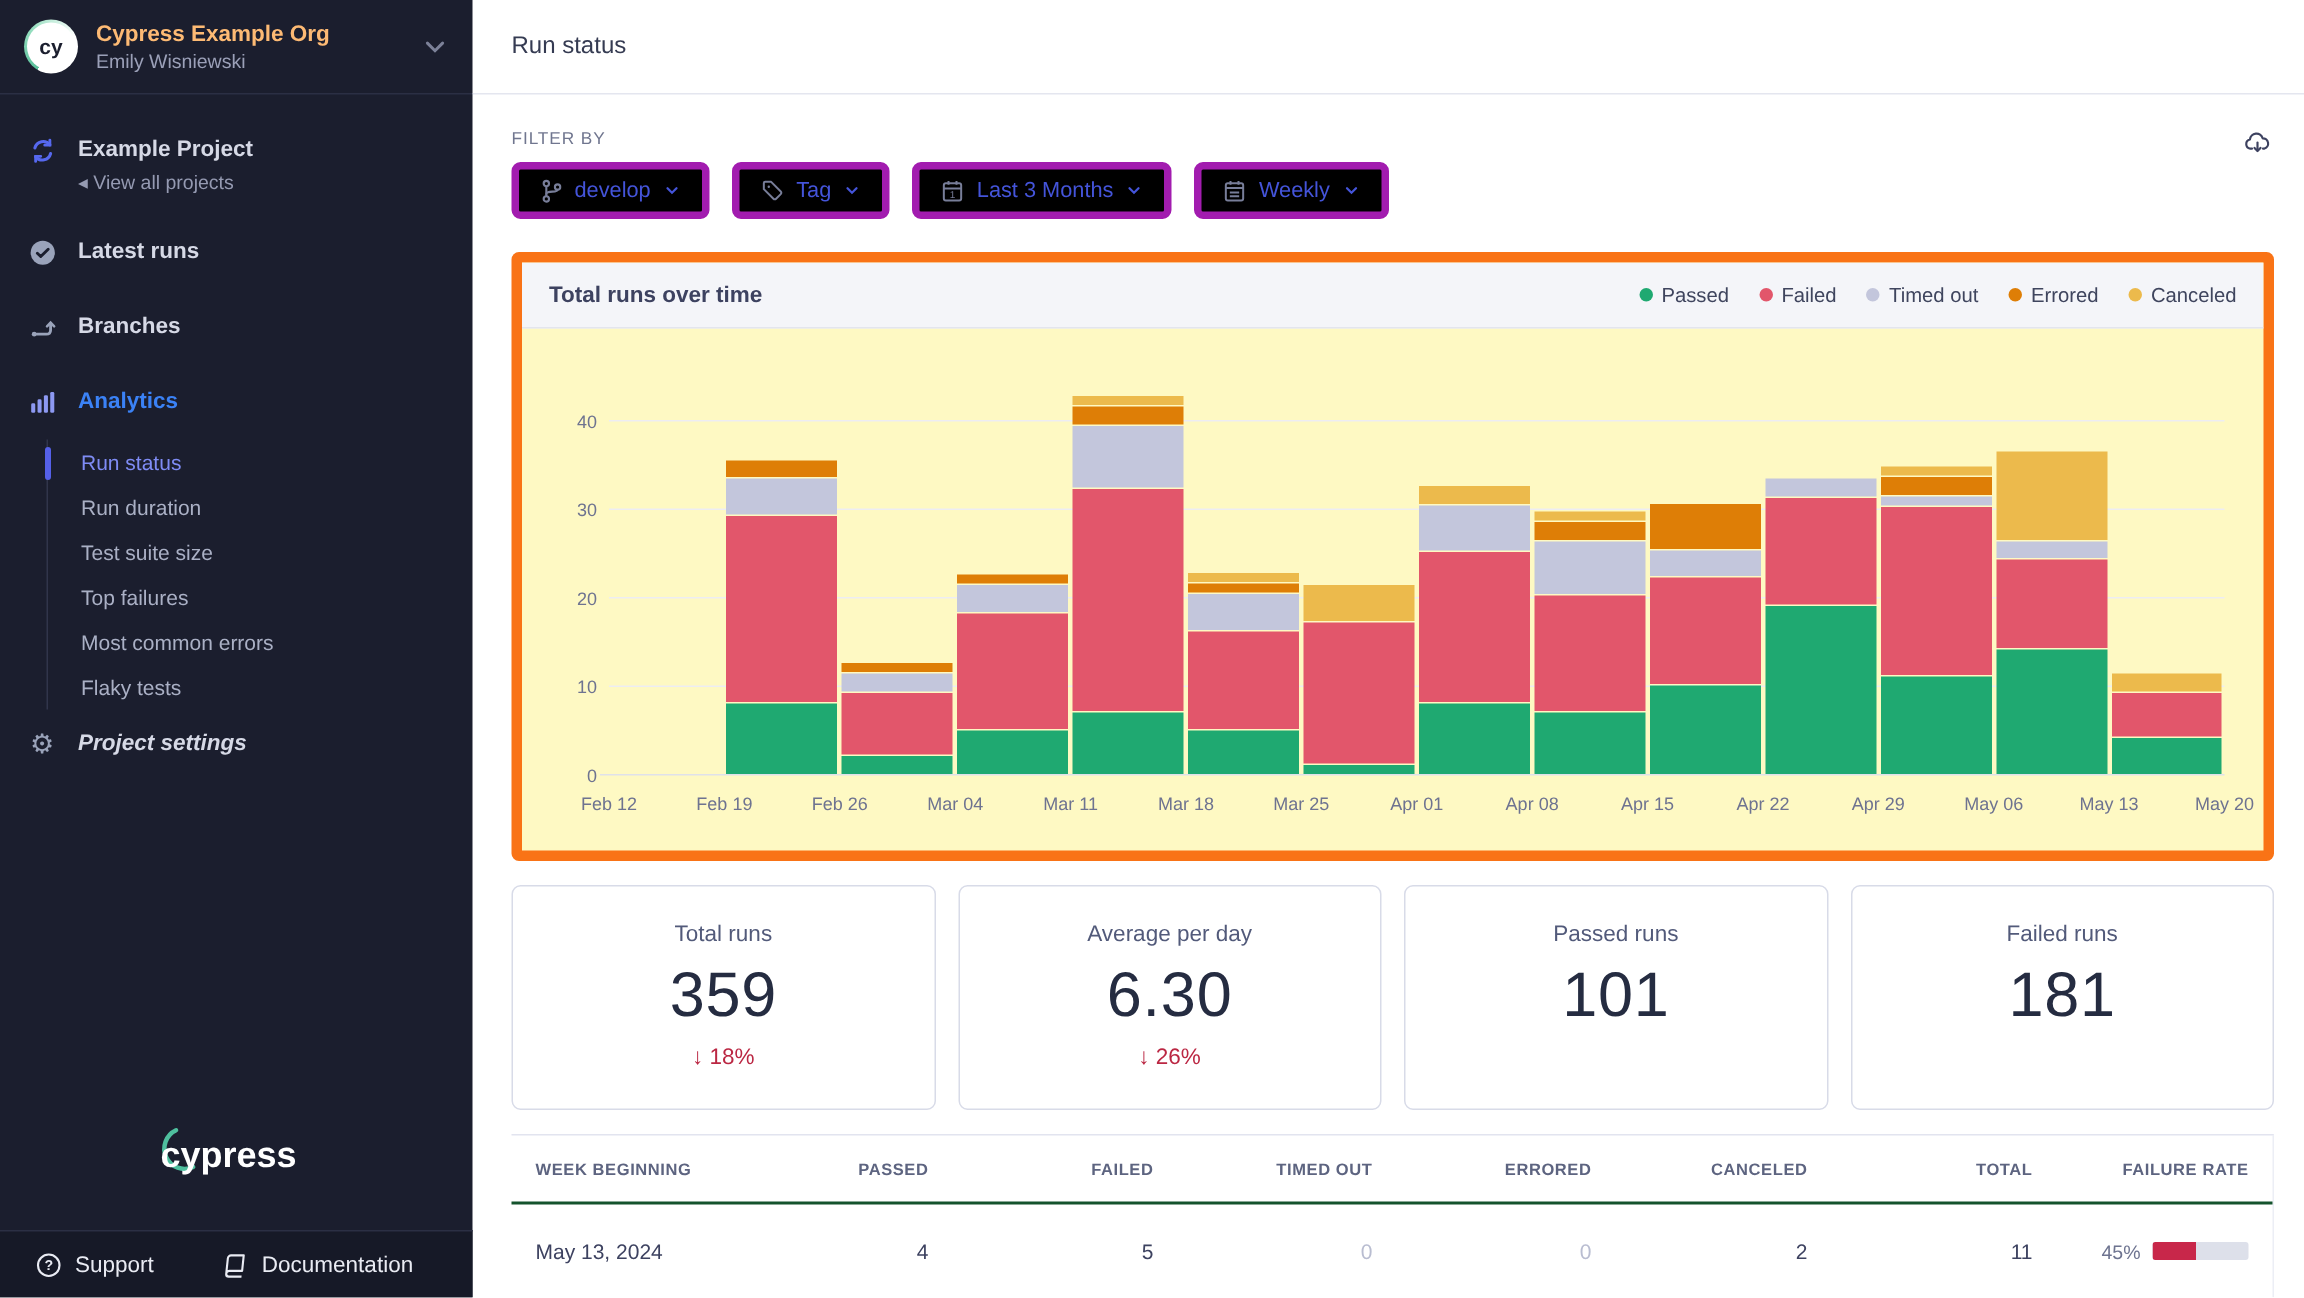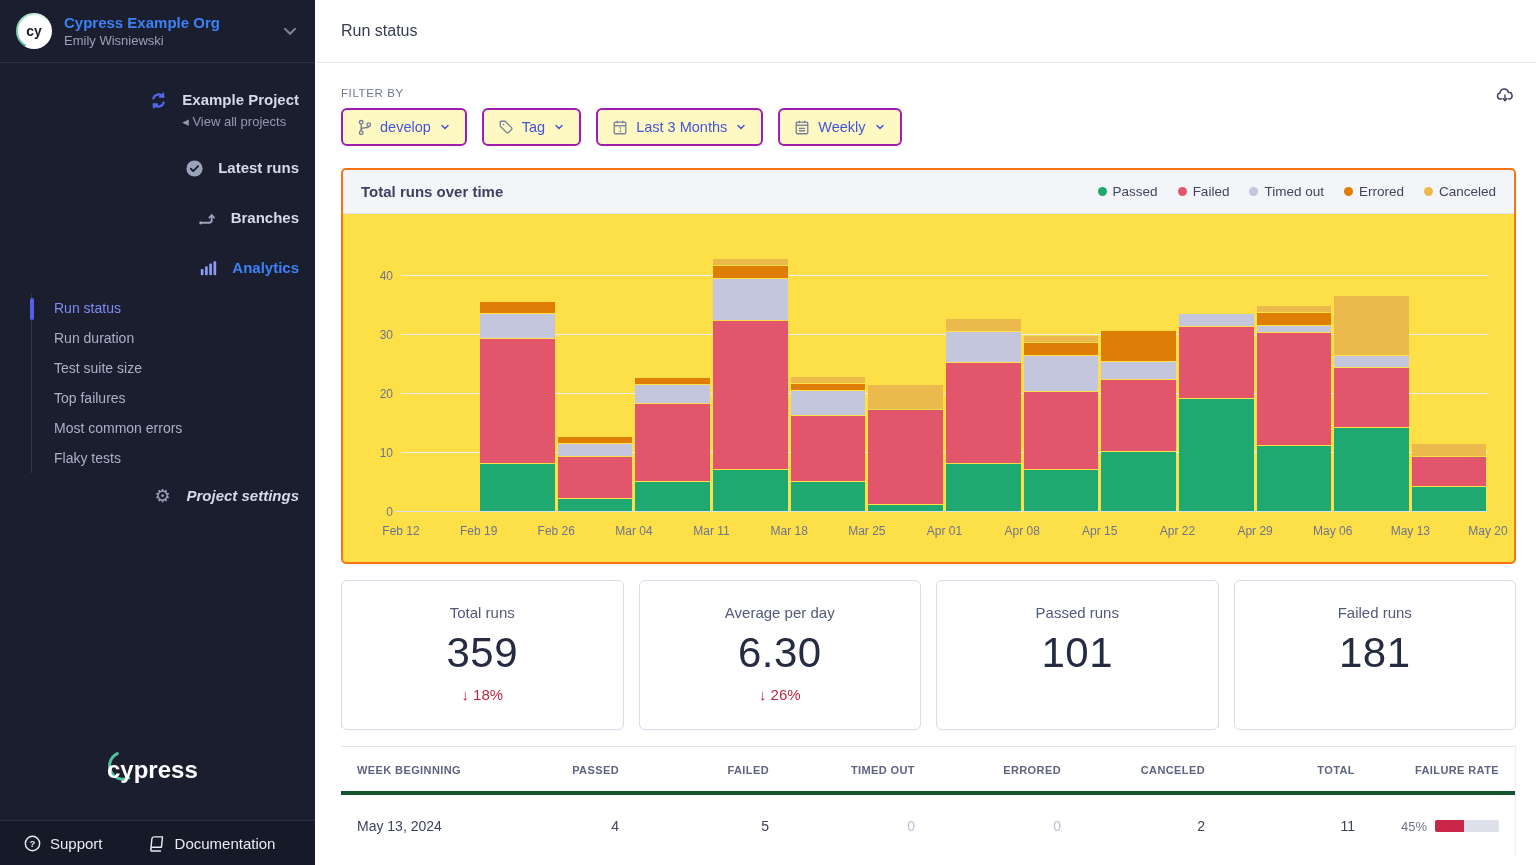--- a/index.html
+++ b/index.html
@@ -5,26 +5,26 @@
   * { margin:0; padding:0; box-sizing:border-box; }
   html,body { width:1536px; height:865px; overflow:hidden; }
   body { font-family:"Liberation Sans", sans-serif; display:flex; background:#fff; color:#2e3349; }
 
   
   .sidebar { width:315px; min-width:315px; background:#1b1e2e; display:flex; flex-direction:column; }
   .org-header { height:63px; display:flex; align-items:center; padding:0 16px; border-bottom:1px solid #2b2f44; }
   .avatar-ring { width:36px; height:36px; border-radius:50%; background:conic-gradient(from 210deg,#58c09a,#9be0c2,#ffffff 60%,#ffffff); padding:2px; flex:none; }
   .avatar { width:100%; height:100%; border-radius:50%; background:#fff; color:#1b1e2e; font-weight:bold; font-size:14px; display:flex; align-items:center; justify-content:center; }
   .org-meta { margin-left:12px; flex:1; min-width:0; }
-  .org-name { color:#3b82f6; font-size:15px; font-weight:bold; white-space:nowrap; }
+  .org-name { color:#fdba74; font-size:15px; font-weight:bold; white-space:nowrap; }
   .org-user { color:#9ba0b8; font-size:13px; margin-top:2px; }
   .org-chevron { color:#7c8198; flex:none; }
 
   .nav { padding:18px 0 0 0; }
-  .nav-item { display:flex; align-items:flex-start; padding:8px 16px; cursor:pointer;justify-content:flex-end; }
+  .nav-item { display:flex; align-items:flex-start; padding:8px 16px; cursor:pointer; }
   .nav-icon { width:20px; min-width:20px; height:20px; margin:1px 14px 0 2px; display:flex; align-items:center; justify-content:center; }
   .nav-label { color:#d6d9e6; font-size:15px; font-weight:bold; line-height:22px; }
   .nav-item.plain .nav-label { font-weight:normal; }
   .project-back { color:#959ab2; font-size:13px; margin-top:3px; }
   .nav-gap { height:12px; }
 
   .subnav { margin:6px 0 4px 31px; border-left:1px solid #31354b; }
   .subnav-item { position:relative; padding:7px 0 7px 22px; font-size:14px; color:#aab0c5; cursor:pointer; }
   .subnav-item.active { color:#7f8cf5; }
   .subnav-item.active::before { content:""; position:absolute; left:-2.5px; top:5px; width:4px; height:22px; border-radius:3px; background:#5560e8; }
@@ -37,26 +37,26 @@
 
   
   .main { flex:1; display:flex; flex-direction:column; min-width:0; }
   .titlebar { height:63px; min-height:63px; border-bottom:1px solid #e4e6ef; display:flex; align-items:center; padding:0 26px; }
   .page-title { font-size:16px; color:#353b52; }
   .content { flex:1; padding:24px 20px 0 26px; position:relative; overflow:hidden; }
   .dl-icon { position:absolute; top:24px; right:22px; color:#3d4260; cursor:pointer; }
 
   .filter-label { font-size:11.5px; letter-spacing:.6px; color:#70768f; text-transform:uppercase; margin-bottom:9px; }
   .filter-row { display:flex; gap:15px; margin-bottom:22px; }
-  .filter-btn { height:38px; display:flex; align-items:center; gap:8px; padding:0 14px; background:#fef9c3; border:2px solid #a21caf; border-radius:6px; color:#4454d9; font-size:14.5px; cursor:pointer; }
+  .filter-btn { height:38px; display:flex; align-items:center; gap:8px; padding:0 14px; background:#000000; border:5px solid #a21caf; border-radius:6px; color:#4454d9; font-size:14.5px; cursor:pointer; }
   .filter-btn .f-icon { color:#787e99; display:flex; }
   .filter-btn .chev { color:#4454d9; display:flex; }
 
   
-  .panel { border:2px solid #f97316; border-radius:5px; overflow:hidden; background:#fde047; }
+  .panel { border:7px solid #f97316; border-radius:5px; overflow:hidden; background:#fef9c3; }
   .panel-header { height:44px; background:#f4f5f9; border-bottom:1px solid #e3e5ee; display:flex; align-items:center; justify-content:space-between; padding:0 18px; }
   .panel-title { font-size:15px; font-weight:bold; color:#3d4260; }
   .legend { display:flex; gap:20px; }
   .legend-item { display:flex; align-items:center; gap:6px; font-size:13.5px; color:#3f455e; cursor:pointer; }
   .legend-dot { width:9px; height:9px; border-radius:50%; }
 
   .plot-wrap { padding:28px 26px 18px 16px; }
   .plot { display:flex; }
   .y-axis { width:42px; min-width:42px; position:relative; height:270px; }
   .y-axis span { position:absolute; right:8px; font-size:12px; color:#6e7390; transform:translateY(50%); }
@@ -71,21 +71,21 @@
   
   .cards { display:grid; grid-template-columns:repeat(4,1fr); gap:15px; margin:16px 0; }
   .card { border:1px solid #d8dbe8; border-radius:6px; background:#fff; height:150px; text-align:center; padding-top:23px; }
   .card-title { font-size:15px; color:#525a7a; }
   .card-value { font-size:42px; color:#252c41; font-weight:500; margin-top:8px; letter-spacing:.5px; }
   .delta { margin-top:9px; font-size:15px; color:#bb2743; }
 
   
   .runs-table { border-top:1px solid #e2e4ef; border-right:1px solid #eceef5; }
   .t-row { display:grid; grid-template-columns:minmax(0,1fr) 150px 150px 146px 146px 144px 150px 160px; align-items:center; }
-  .t-head { border-bottom:4px solid #14532d; }
+  .t-head { border-bottom:2px solid #14532d; }
   .t-head .t-cell { font-size:11px; letter-spacing:.4px; text-transform:uppercase; color:#5d6480; padding:17px 0 15px 0; font-weight:bold; }
   .t-cell { font-size:14px; color:#3d4260; text-align:right; padding:23px 0; }
   .t-cell.first { text-align:left; padding-left:16px; }
   .t-cell.muted { color:#b9bdd1; }
   .fr-cell { display:flex; align-items:center; justify-content:flex-end; gap:8px; padding-right:16px; }
   .fr-text { font-size:13px; color:#6e7490; }
   .fr-track { width:64px; height:12px; background:#dde0ea; border-radius:2px; overflow:hidden; }
   .fr-fill { height:100%; background:#c8274a; }
 
   svg { display:block; }

